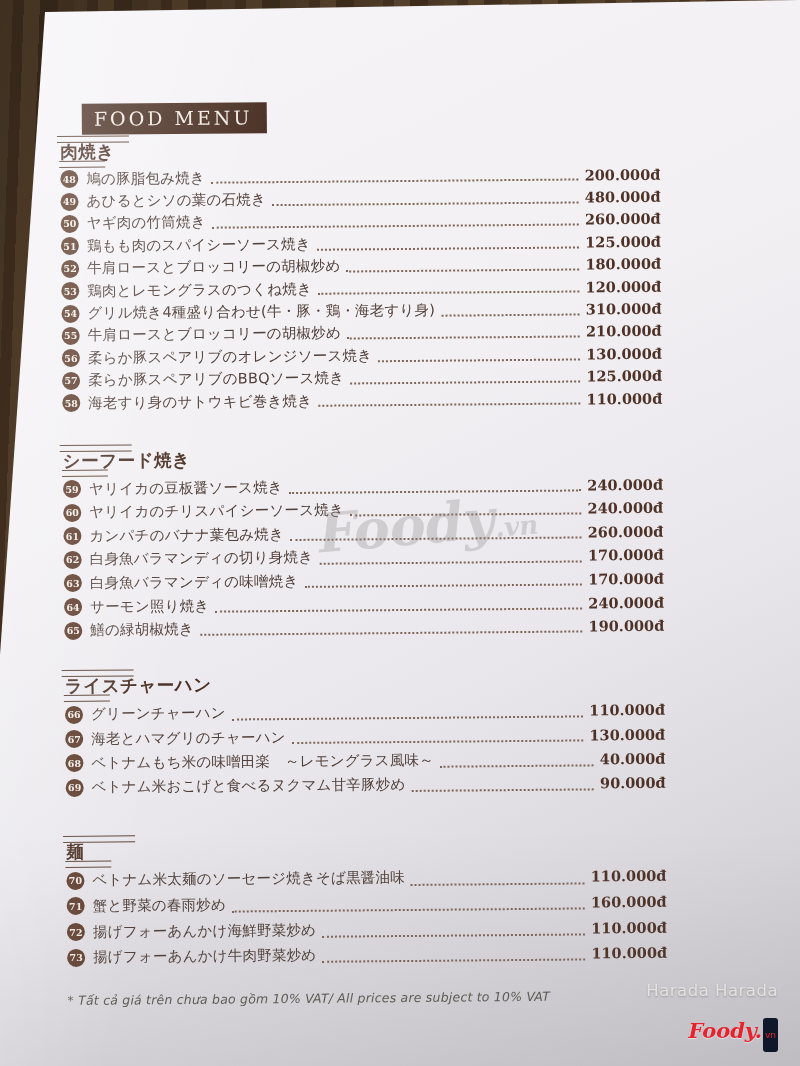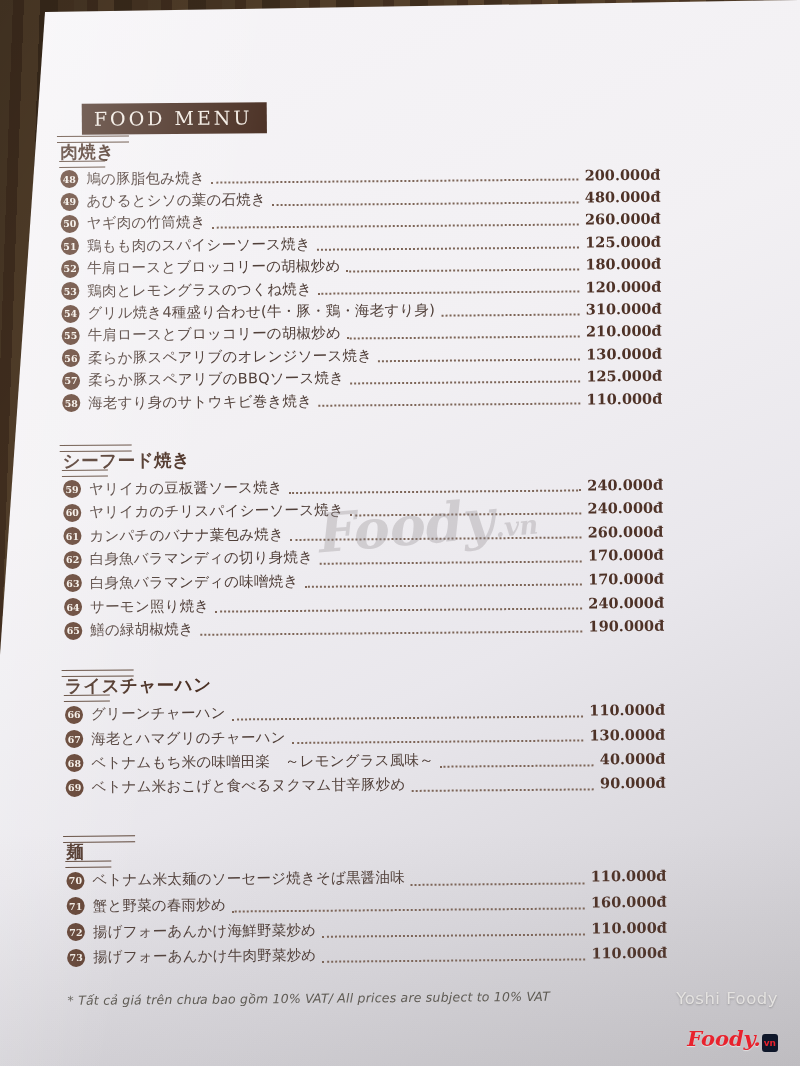--- a/index.html
+++ b/index.html
@@ -182,25 +182,25 @@
   .foody-word {
     font-family: "DejaVu Serif", "Liberation Serif", serif;
     font-style: italic;
     font-weight: bold;
     font-size: 21px;
     color: #e8222d;
     text-shadow: 0 1px 1px rgba(255,255,255,0.55);
   }
   .foody-vn {
     font-size: 9px;
-    font-weight: bold;
+    font-weight: normal;
     color: #e8222d;
     background: #0f172a;
     border-radius: 3px;
-    padding: 4px 2px;
+    padding: 12px 2px;
   }
 </style>
 </head>
 <body>
 
 <div class="wood-shade"></div>
 
 <div class="paper">
   <div class="content">
 
@@ -414,18 +414,18 @@
 
     <div class="footer-note">* Tất cả giá trên chưa bao gồm 10% VAT/ All prices are subject to 10% VAT</div>
   </div>
 
   <div class="center-watermark">
     <span>Foody</span><span class="wm-vn">.vn</span>
   </div>
 </div>
 
 <div class="credit">
-  <div class="credit-name">Yoshi Foody</div>
+  <div class="credit-name">Harada Harada</div>
   <div class="foody-logo">
     <span class="foody-word">Foody.</span>
     <span class="foody-vn">vn</span>
   </div>
 </div>
 
 </body></html>

